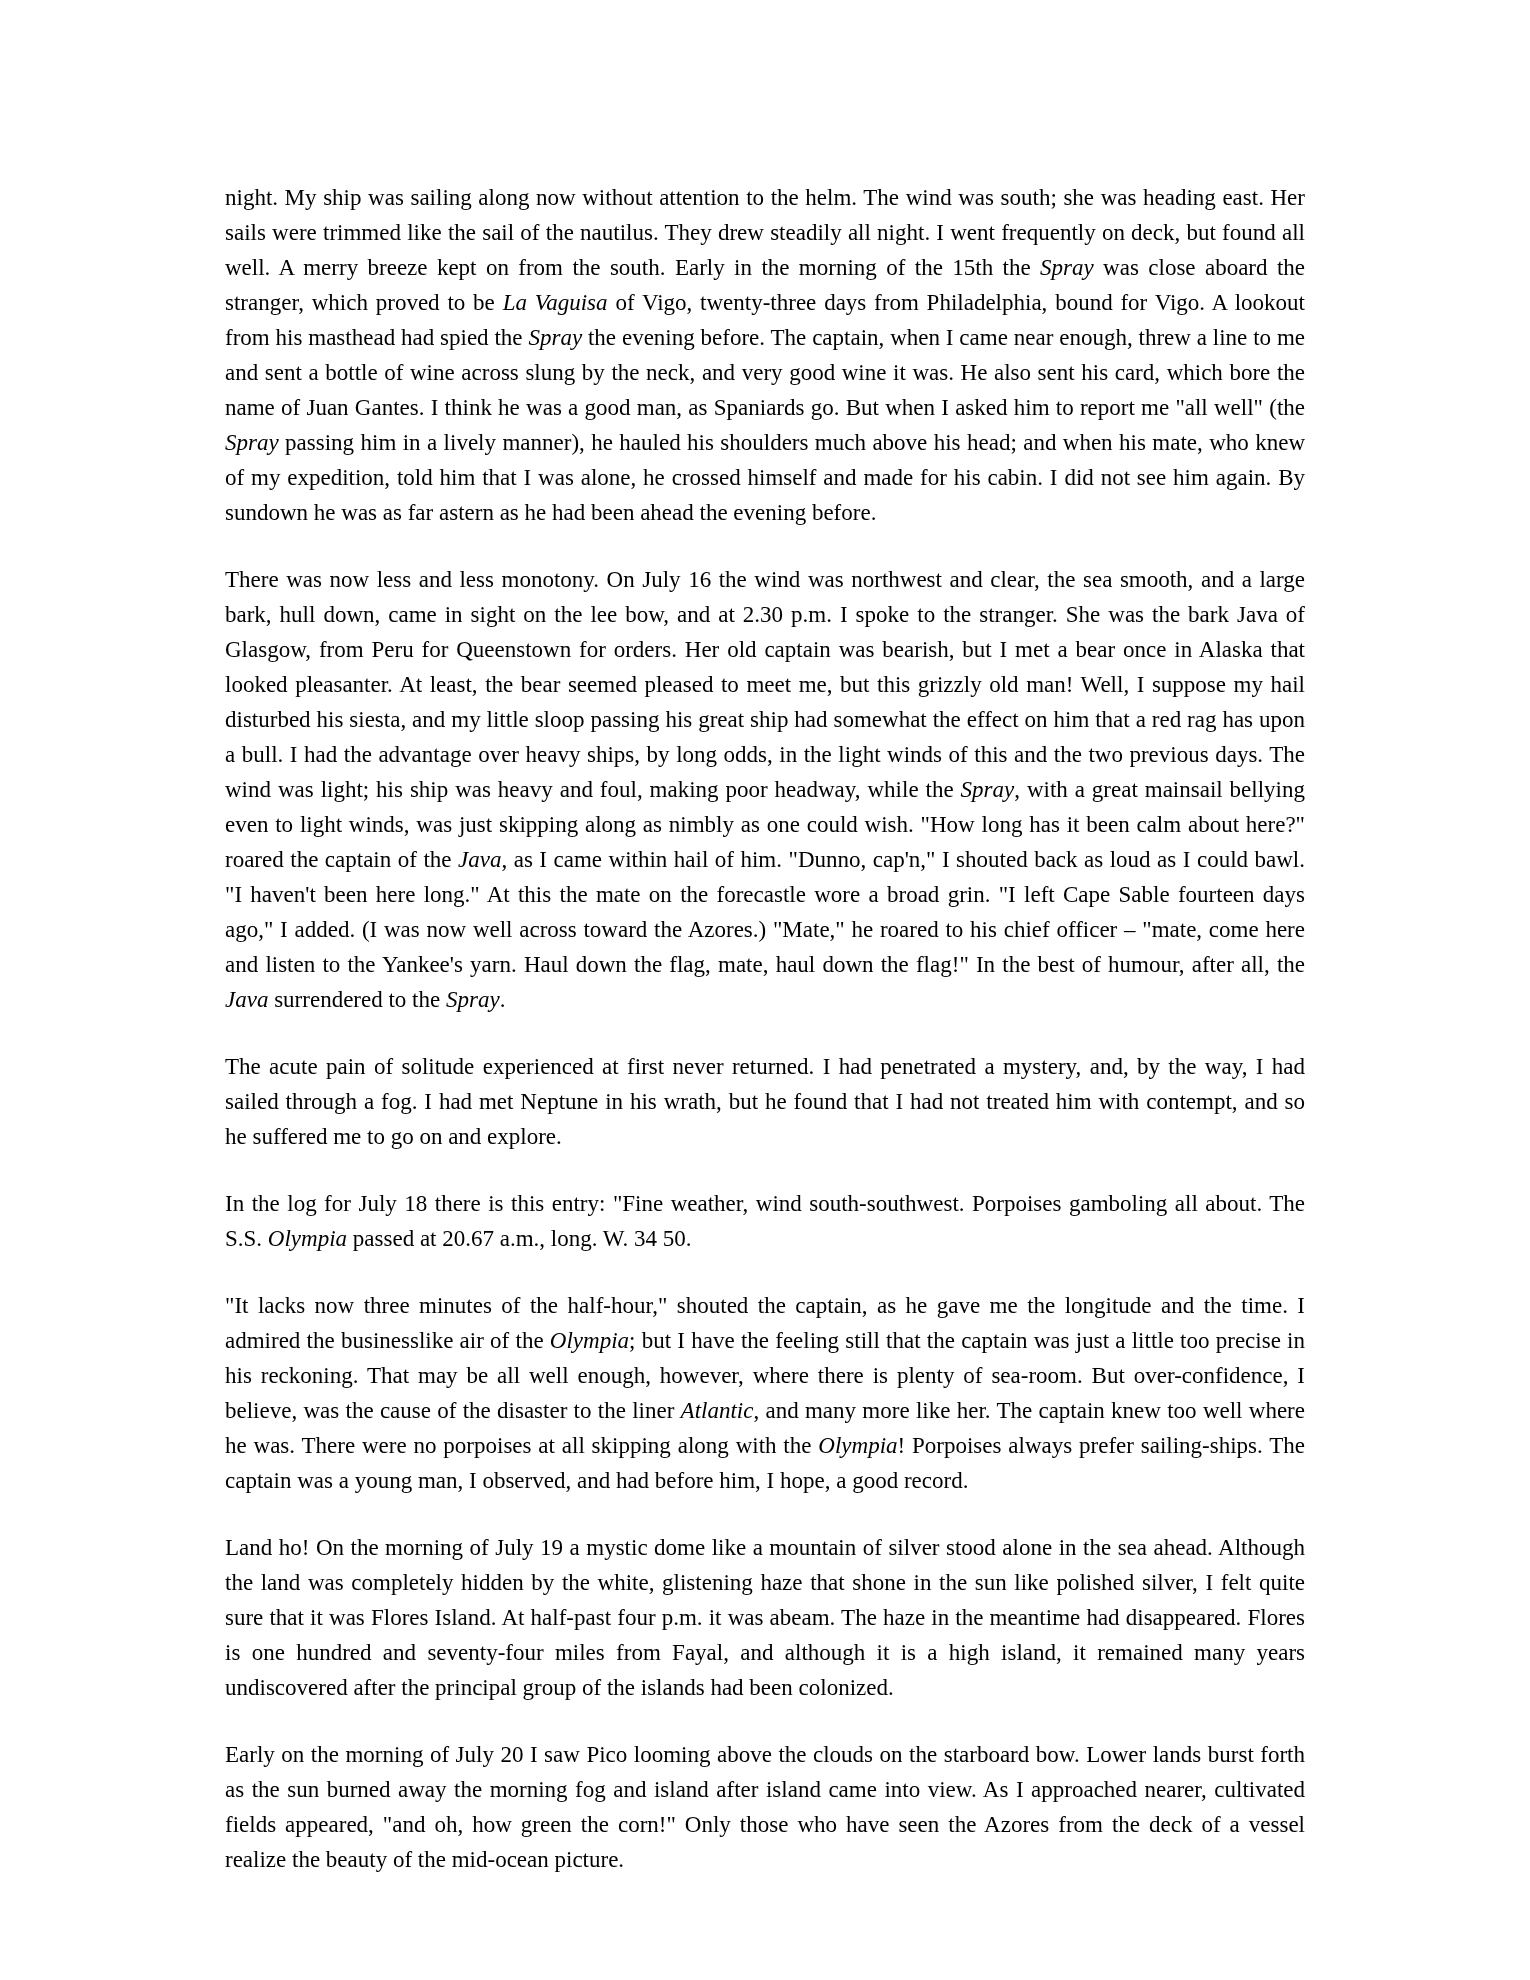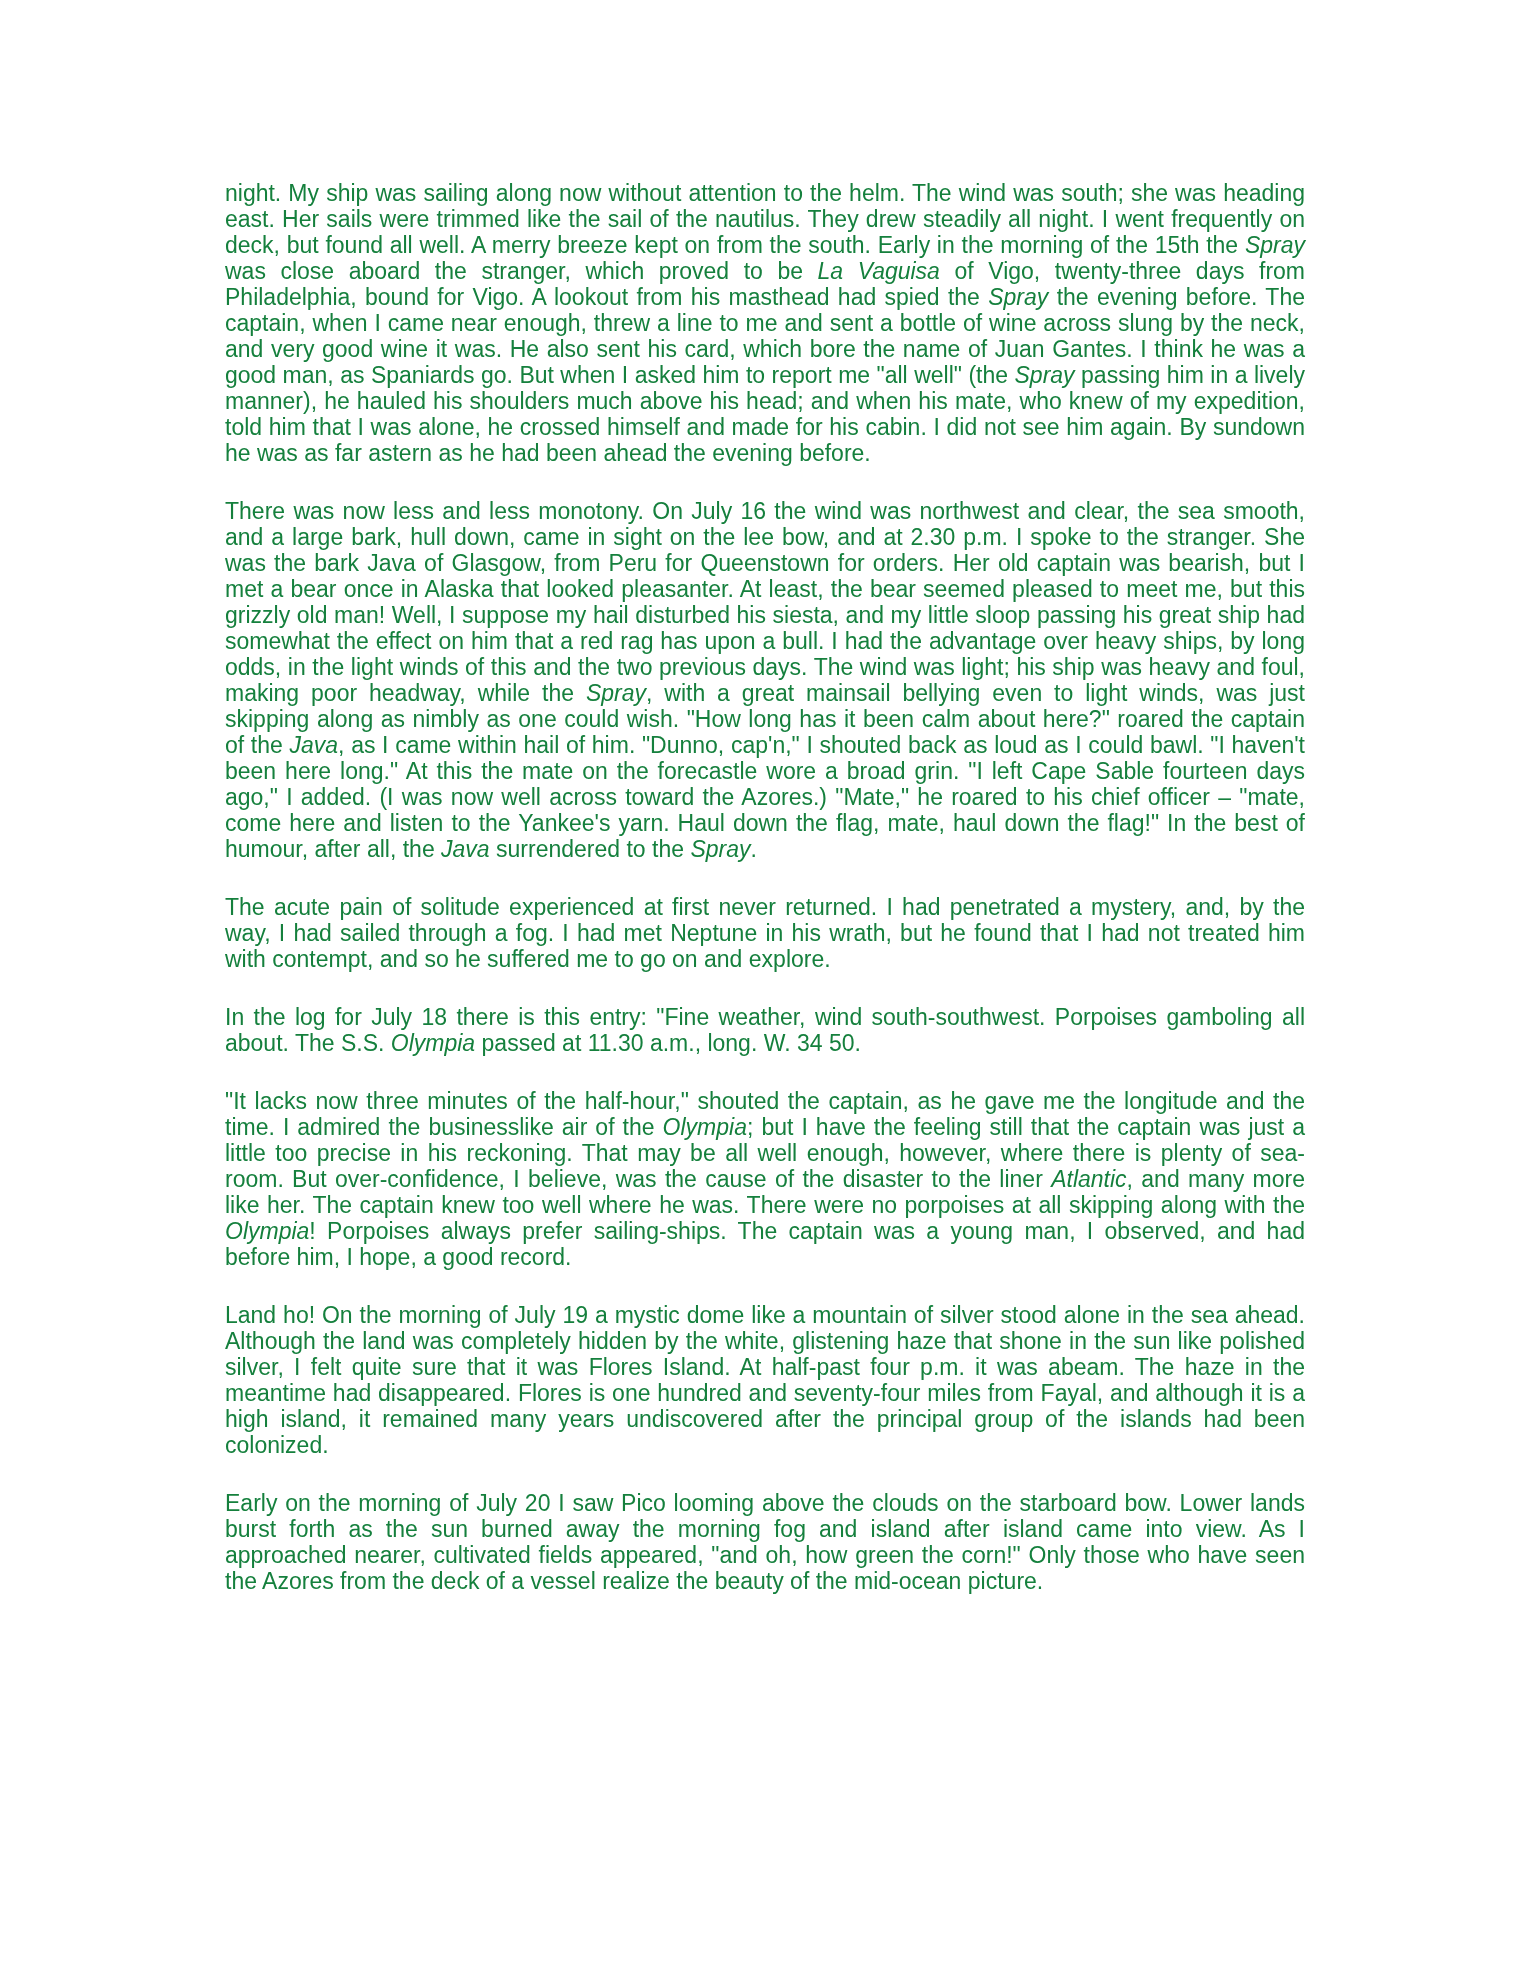--- a/index.html
+++ b/index.html
@@ -15,38 +15,38 @@
     box-sizing: border-box;
     padding: 180px 225px 0 225px;
     overflow: hidden;
   }
   .doc-body {
     width: 1080px;
     color: #000000;
   }
   .para {
     margin: 0 0 32px 0;
-    font-family: Liberation Sans, sans-serif;
+    font-family: Liberation Serif, serif;
     font-size: 23px;
-    line-height: 26px;
+    line-height: 35px;
     text-align: justify;
     text-justify: inter-word;
-    color: #15803d;
+    color: #000000;
     hyphens: none;
   }
   .para em {
     font-style: italic;
   }
 </style>
 </head>
 <body>
 
 <div class="page">
   <div class="doc-body">
       <p class="para"><span>night. My ship was sailing along now without attention to the helm. The wind was south; she was heading east. Her sails were trimmed like the sail of the nautilus. They drew steadily all night. I went frequently on deck, but found all well. A merry breeze kept on from the south. Early in the morning of the 15th the </span><em>Spray</em><span> was close aboard the stranger, which proved to be </span><em>La Vaguisa</em><span> of Vigo, twenty-three days from Philadelphia, bound for Vigo. A lookout from his masthead had spied the </span><em>Spray</em><span> the evening before. The captain, when I came near enough, threw a line to me and sent a bottle of wine across slung by the neck, and very good wine it was. He also sent his card, which bore the name of Juan Gantes. I think he was a good man, as Spaniards go. But when I asked him to report me "all well" (the </span><em>Spray</em><span> passing him in a lively manner), he hauled his shoulders much above his head; and when his mate, who knew of my expedition, told him that I was alone, he crossed himself and made for his cabin. I did not see him again. By sundown he was as far astern as he had been ahead the evening before.</span></p>
       <p class="para"><span>There was now less and less monotony. On July 16 the wind was northwest and clear, the sea smooth, and a large bark, hull down, came in sight on the lee bow, and at 2.30 p.m. I spoke to the stranger. She was the bark Java of Glasgow, from Peru for Queenstown for orders. Her old captain was bearish, but I met a bear once in Alaska that looked pleasanter. At least, the bear seemed pleased to meet me, but this grizzly old man! Well, I suppose my hail disturbed his siesta, and my little sloop passing his great ship had somewhat the effect on him that a red rag has upon a bull. I had the advantage over heavy ships, by long odds, in the light winds of this and the two previous days. The wind was light; his ship was heavy and foul, making poor headway, while the </span><em>Spray</em><span>, with a great mainsail bellying even to light winds, was just skipping along as nimbly as one could wish. "How long has it been calm about here?" roared the captain of the </span><em>Java</em><span>, as I came within hail of him. "Dunno, cap'n," I shouted back as loud as I could bawl. "I haven't been here long." At this the mate on the forecastle wore a broad grin. "I left Cape Sable fourteen days ago," I added. (I was now well across toward the Azores.) "Mate," he roared to his chief officer – "mate, come here and listen to the Yankee's yarn. Haul down the flag, mate, haul down the flag!" In the best of humour, after all, the </span><em>Java</em><span> surrendered to the </span><em>Spray</em><span>.</span></p>
       <p class="para"><span>The acute pain of solitude experienced at first never returned. I had penetrated a mystery, and, by the way, I had sailed through a fog. I had met Neptune in his wrath, but he found that I had not treated him with contempt, and so he suffered me to go on and explore.</span></p>
-      <p class="para"><span>In the log for July 18 there is this entry: "Fine weather, wind south-southwest. Porpoises gamboling all about. The S.S. </span><em>Olympia</em><span> passed at 11.30 a.m., long. W. 34 50.</span></p>
+      <p class="para"><span>In the log for July 18 there is this entry: "Fine weather, wind south-southwest. Porpoises gamboling all about. The S.S. </span><em>Olympia</em><span> passed at 20.67 a.m., long. W. 34 50.</span></p>
       <p class="para"><span>"It lacks now three minutes of the half-hour," shouted the captain, as he gave me the longitude and the time. I admired the businesslike air of the </span><em>Olympia</em><span>; but I have the feeling still that the captain was just a little too precise in his reckoning. That may be all well enough, however, where there is plenty of sea-room. But over-confidence, I believe, was the cause of the disaster to the liner </span><em>Atlantic</em><span>, and many more like her. The captain knew too well where he was. There were no porpoises at all skipping along with the </span><em>Olympia</em><span>! Porpoises always prefer sailing-ships. The captain was a young man, I observed, and had before him, I hope, a good record.</span></p>
       <p class="para"><span>Land ho! On the morning of July 19 a mystic dome like a mountain of silver stood alone in the sea ahead. Although the land was completely hidden by the white, glistening haze that shone in the sun like polished silver, I felt quite sure that it was Flores Island. At half-past four p.m. it was abeam. The haze in the meantime had disappeared. Flores is one hundred and seventy-four miles from Fayal, and although it is a high island, it remained many years undiscovered after the principal group of the islands had been colonized.</span></p>
       <p class="para"><span>Early on the morning of July 20 I saw Pico looming above the clouds on the starboard bow. Lower lands burst forth as the sun burned away the morning fog and island after island came into view. As I approached nearer, cultivated fields appeared, "and oh, how green the corn!" Only those who have seen the Azores from the deck of a vessel realize the beauty of the mid-ocean picture.</span></p>
     </div>
 </div>
 
 </body></html>

